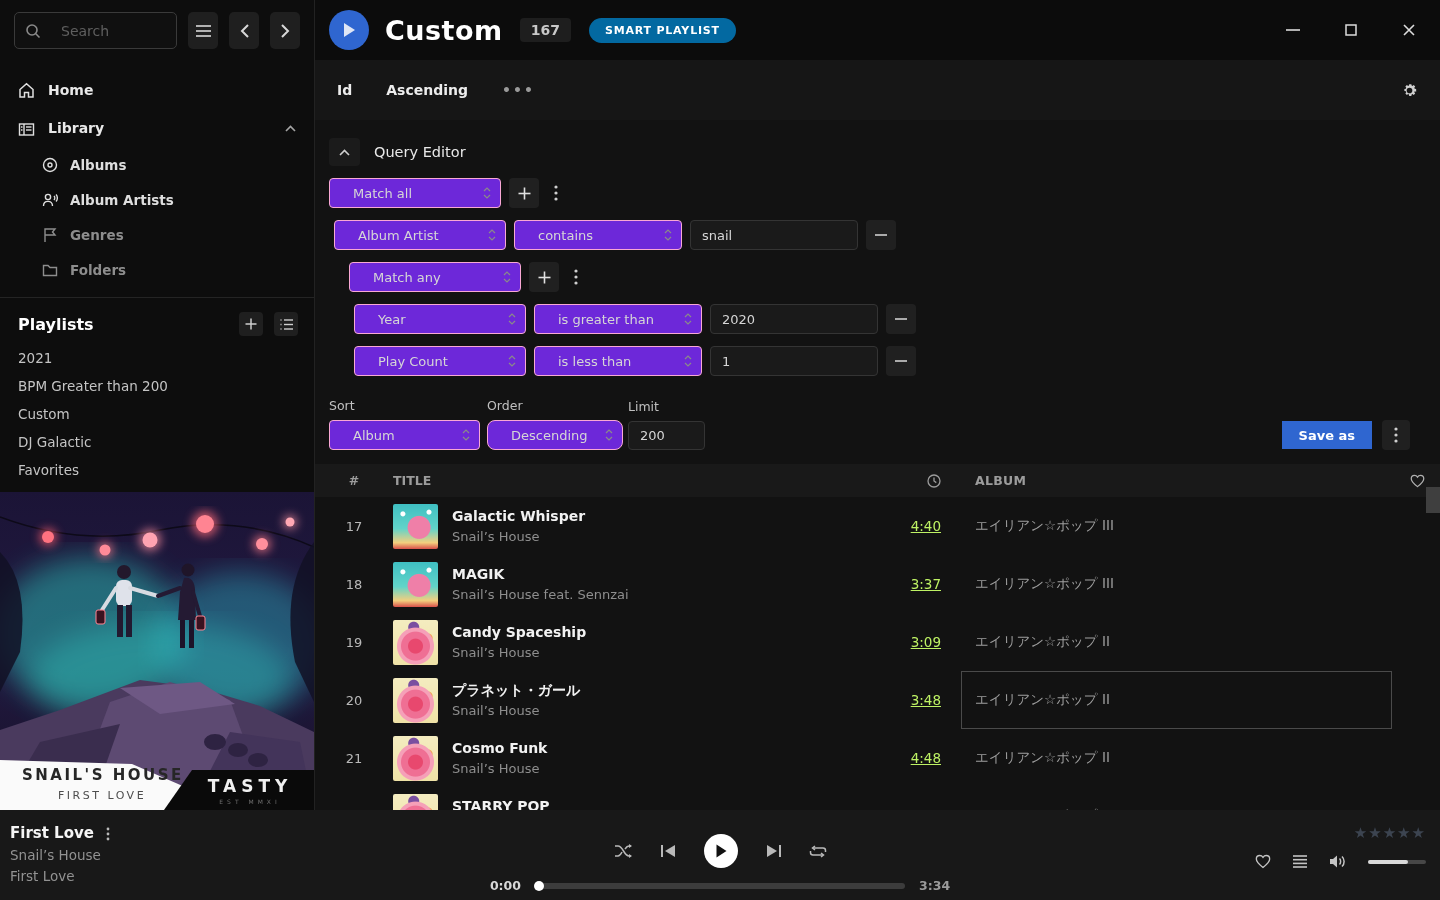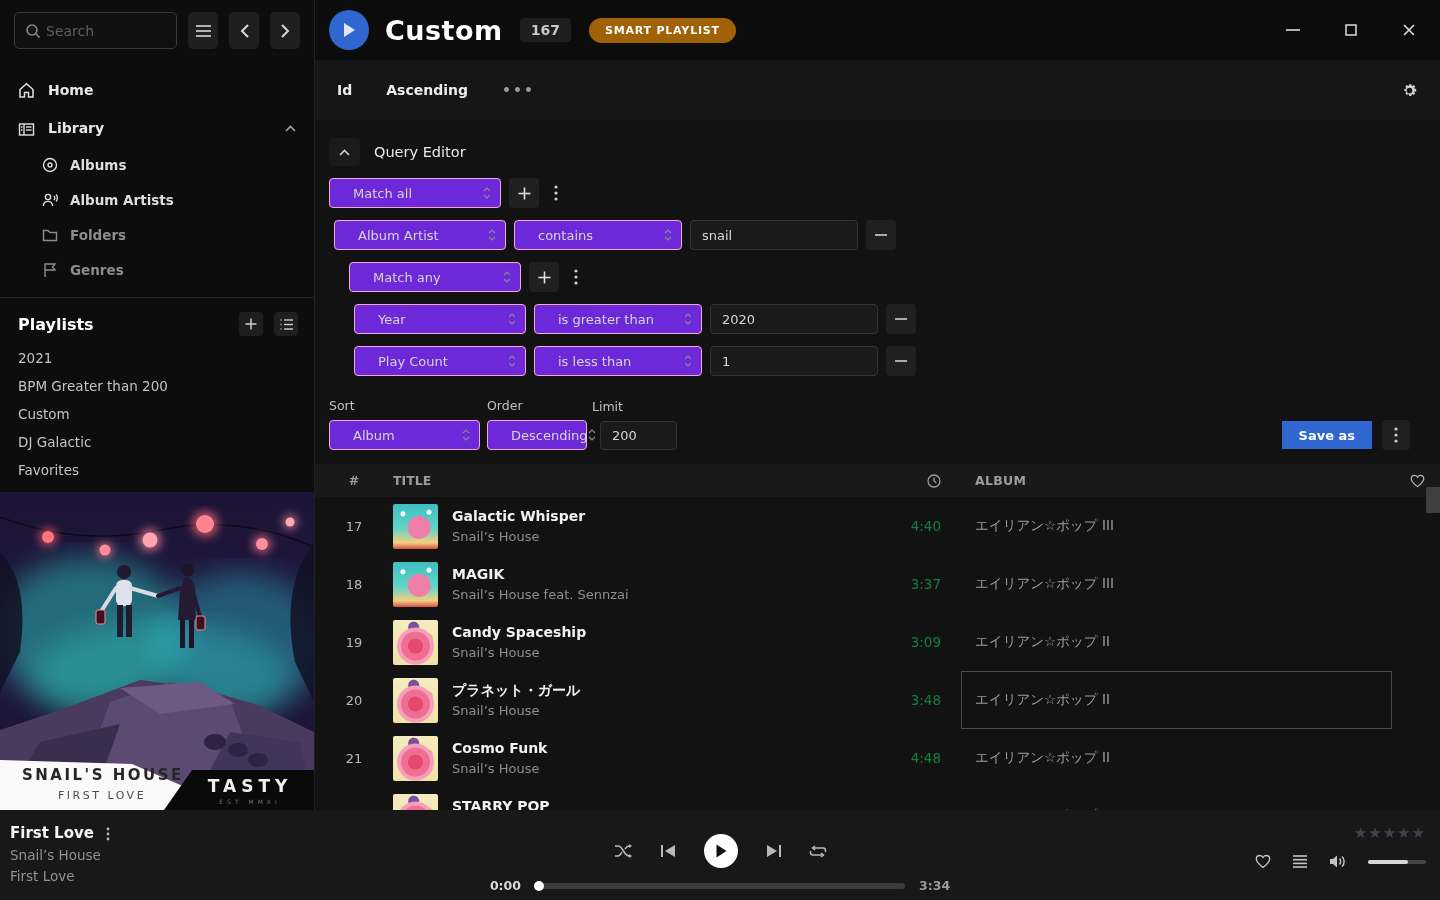--- a/index.html
+++ b/index.html
@@ -12,21 +12,21 @@
   svg { display:block; }
 
   
   .sidebar {
     position:absolute; left:0; top:0; width:315px; bottom:90px;
     background:#0d0d0d; border-right:1px solid #222;
   }
   .search-row { display:flex; gap:11px; padding:12px 14px 12px 14px; align-items:center; }
   .search-box {
     flex:1; height:37px; border:1px solid #3a3a3a; border-radius:5px;
-    display:flex; align-items:center; gap:5px; padding:0 10px; background:#101010;
+    display:flex; align-items:center; gap:20px; padding:0 10px; background:#101010;
   }
   .search-box input {
     background:transparent; border:none; outline:none; color:#cfcfcf;
     font-family:inherit; font-size:14px; width:100%;
   }
   .search-box input::placeholder { color:#5f5f5f; }
   .sq-btn {
     width:30px; height:37px; background:#1f1f1f; border-radius:5px;
     display:flex; align-items:center; justify-content:center; cursor:pointer; flex:none;
   }
@@ -75,21 +75,21 @@
   .play-circle {
     width:40px; height:40px; border-radius:50%; background:#2f66d0;
     display:flex; align-items:center; justify-content:center; cursor:pointer; flex:none;
   }
   .page-title { font-size:27px; font-weight:bold; color:#fff; margin-left:16px; letter-spacing:0.5px; }
   .count-badge {
     margin-left:17px; background:#1e1e1e; color:#c9c9c9; font-size:14px; font-weight:bold;
     padding:4px 11px; border-radius:4px;
   }
   .type-badge {
-    margin-left:18px; background:#a16207; color:#fff; font-size:11px; font-weight:bold;
+    margin-left:18px; background:#0369a1; color:#fff; font-size:11px; font-weight:bold;
     letter-spacing:0.8px; padding:6px 16px; border-radius:13px;
   }
   .win-controls { margin-left:auto; display:flex; align-items:center; gap:24px; padding-right:14px; }
   .win-btn { width:34px; height:34px; display:flex; align-items:center; justify-content:center; cursor:pointer; color:#dcdcdc; }
 
   .control-strip {
     height:60px; background:#161616; display:flex; align-items:center; padding:0 22px;
     font-size:14px; font-weight:bold;
   }
   .strip-item { color:#ededed; margin-right:34px; cursor:pointer; }
@@ -120,24 +120,24 @@
   .ico-btn {
     width:30px; height:30px; background:#202020; border-radius:4px;
     display:flex; align-items:center; justify-content:center; cursor:pointer; flex:none;
   }
   .kebab-btn { width:18px; height:30px; background:transparent; display:flex; align-items:center; justify-content:center; cursor:pointer; }
   .ind1 { margin-left:5px; } .ind2 { margin-left:20px; } .ind3 { margin-left:25px; }
 
   .sortrow { display:flex; align-items:flex-end; margin-top:22px; position:relative; }
   .sort-col { display:flex; flex-direction:column; gap:7px; }
   .sort-label { font-size:12.5px; color:#c0c0c0; }
-  .w-sort { width:151px; } .w-order { width:100px; }
+  .w-sort { width:151px; } .w-order { width:136px;border-radius:8px; }
   .limit-input {
     height:29px; width:77px; background:#1a1a1a; border:1px solid #343434; border-radius:4px;
-    color:#d6d6d6; font-family:inherit; font-size:13px; padding:0 11px; outline:none;margin-left:8px;
+    color:#d6d6d6; font-family:inherit; font-size:13px; padding:0 11px; outline:none;
   }
   .gap1 { width:7px; } .gap2 { width:5px; }
   .save-wrap { position:absolute; right:16px; bottom:0; display:flex; align-items:center; gap:10px; }
   .save-btn {
     height:28px; padding:0 17px; background:#2f66d0; border:none; border-radius:0;
     color:#fff; font-size:13px; font-weight:bold; font-family:inherit; cursor:pointer;
   }
 
   
   .tbl-header {
@@ -167,21 +167,21 @@
   .artB {
     background:
       radial-gradient(circle at 50% 58%, #e8486e 0 7px, #ef6f94 8px 14px, #f5a0b8 15px 18px, rgba(0,0,0,0) 19px),
       radial-gradient(circle at 46% 16%, #7a4fa0 0 5px, rgba(0,0,0,0) 6px),
       radial-gradient(circle at 78% 40%, #f0a050 0 4px, rgba(0,0,0,0) 5px),
       linear-gradient(180deg,#f4ecc0,#efe2a6);
   }
   .td-title { line-height:1.5; }
   .t-name { font-size:14px; font-weight:bold; color:#f2f2f2; }
   .t-artist { font-size:13px; color:#8e8e8e; }
-  .td-dur { text-align:right; font-size:13.5px; color:#15803d; }
+  .td-dur { text-align:right; font-size:13.5px; color:#bef264;text-decoration:underline; }
   .td-alb { font-size:13.5px; color:#9d9d9d; align-self:stretch; display:flex; align-items:center; }
   .td-alb.focused { border:1px solid #4a4a4a; margin-left:-14px; padding-left:13px; margin-right:-2px; }
   .scroll-thumb { position:absolute; right:0; top:487px; width:14px; height:26px; background:#3f3f3f; }
 
   
   .player { position:absolute; left:0; bottom:0; width:1440px; height:90px; background:#181818; }
   .np { position:absolute; left:10px; top:12px; line-height:1.55; }
   .np-title-row { display:flex; align-items:center; gap:12px; }
   .np-title { font-size:15px; font-weight:bold; color:#f5f5f5; }
   .np-artist, .np-album { font-size:13.5px; color:#929292; }
@@ -288,32 +288,32 @@
               <path d="M1.5 14 C1.5 10.8 3.5 9.4 6 9.4 C8.5 9.4 10.5 10.8 10.5 14"></path>
             <path d="M12 4 C13 5 13 7 12 8"></path>
               <path d="M14 2.5 C15.8 4.3 15.8 7.7 14 9.5"></path>
           </svg>
         </span>
         <span>Album Artists</span>
       </div>
       <div class="sub-item dim">
         <span>
           <svg width="16" height="16" viewBox="0 0 16 16" fill="none" stroke="#8d8d8d" stroke-width="1.4">
+            <path d="M3 15 V2 H13 L10.5 5 L13 8 H3"></path>
+          </svg>
+        </span>
+        <span>Genres</span>
+      </div>
+      <div class="sub-item dim">
+        <span>
+          <svg width="16" height="16" viewBox="0 0 16 16" fill="none" stroke="#8d8d8d" stroke-width="1.4">
             <path d="M1.5 13.5 V3.5 H6 L8 5.5 H14.5 V13.5 Z"></path>
           </svg>
         </span>
         <span>Folders</span>
-      </div>
-      <div class="sub-item dim">
-        <span>
-          <svg width="16" height="16" viewBox="0 0 16 16" fill="none" stroke="#8d8d8d" stroke-width="1.4">
-            <path d="M3 15 V2 H13 L10.5 5 L13 8 H3"></path>
-          </svg>
-        </span>
-        <span>Genres</span>
       </div>
     </div>
 
     <div class="divider"></div>
 
     <div class="pl-header">
       <span class="pl-title">Playlists</span>
       <span class="pl-actions">
         <span class="pl-btn">
           <span>

